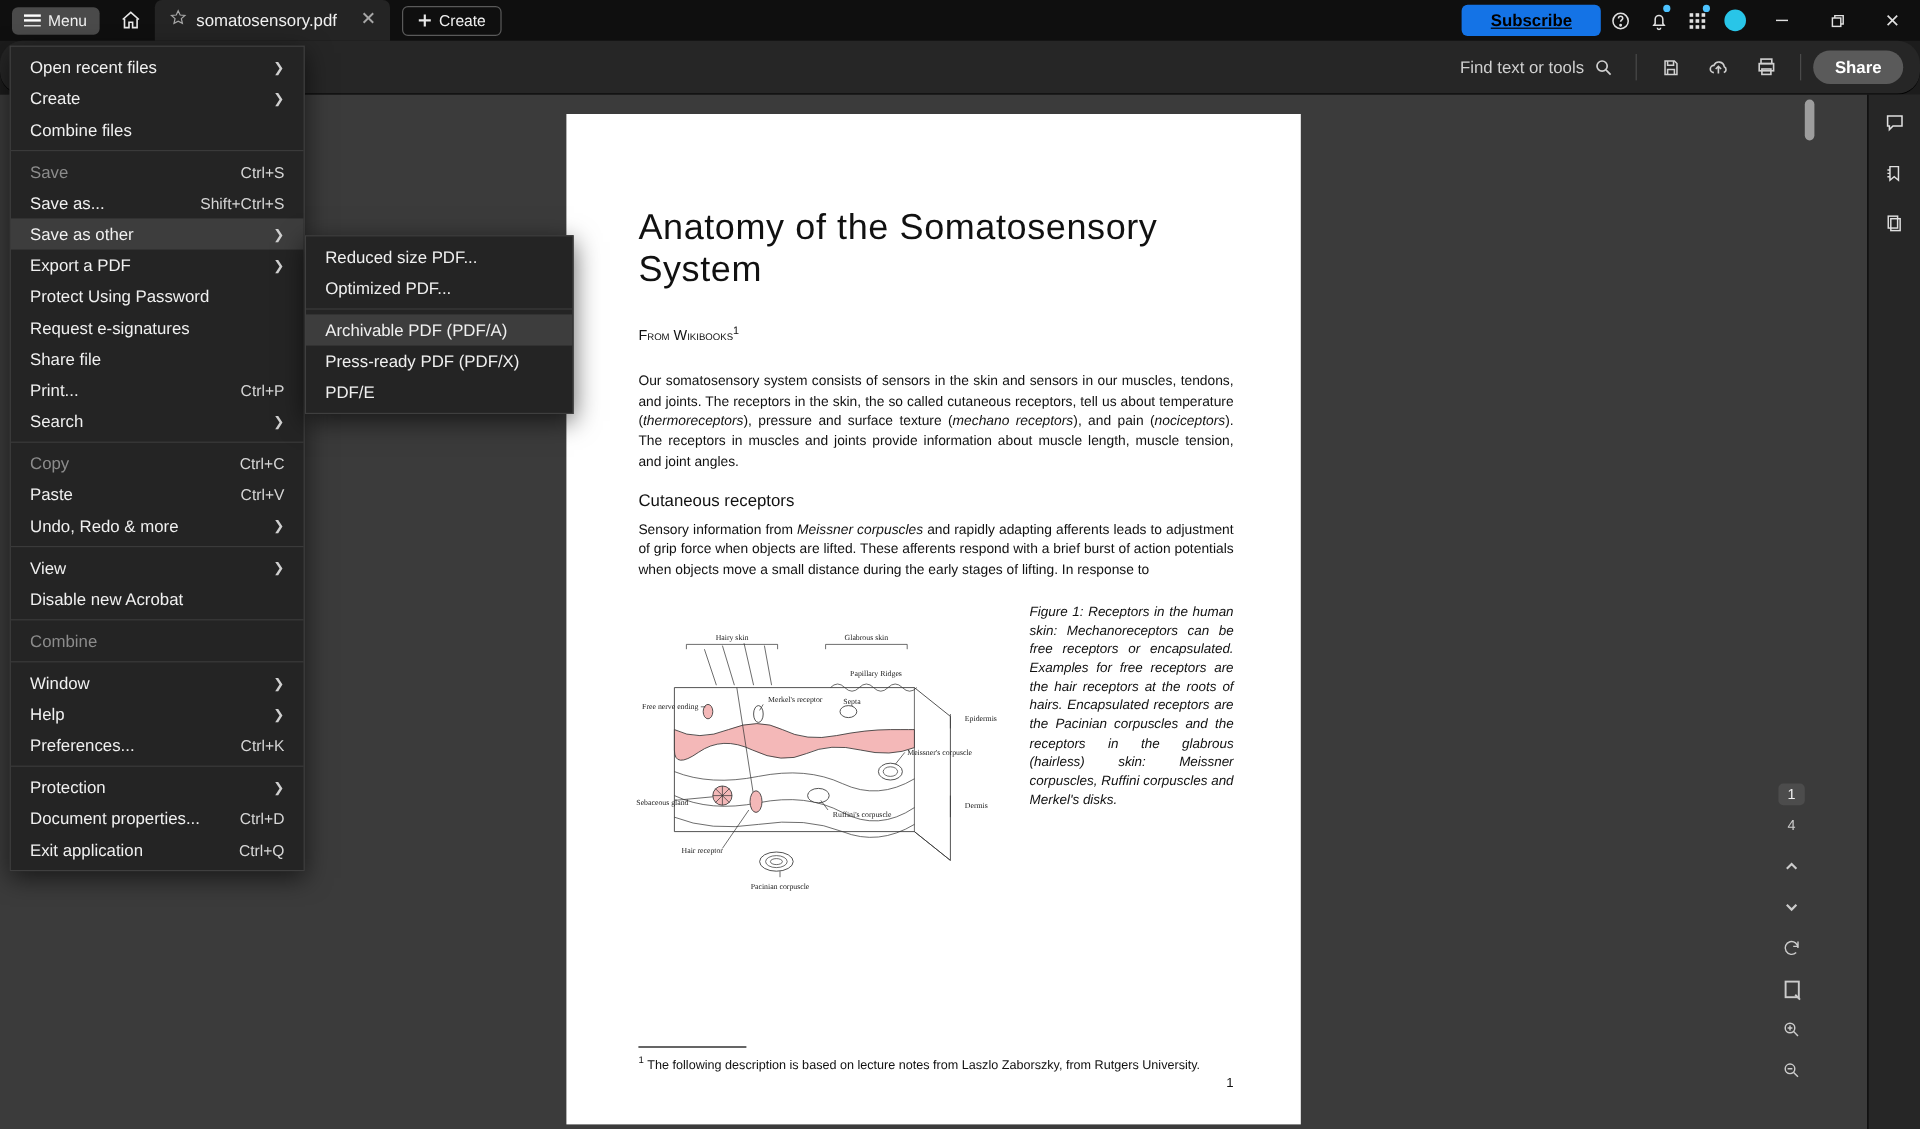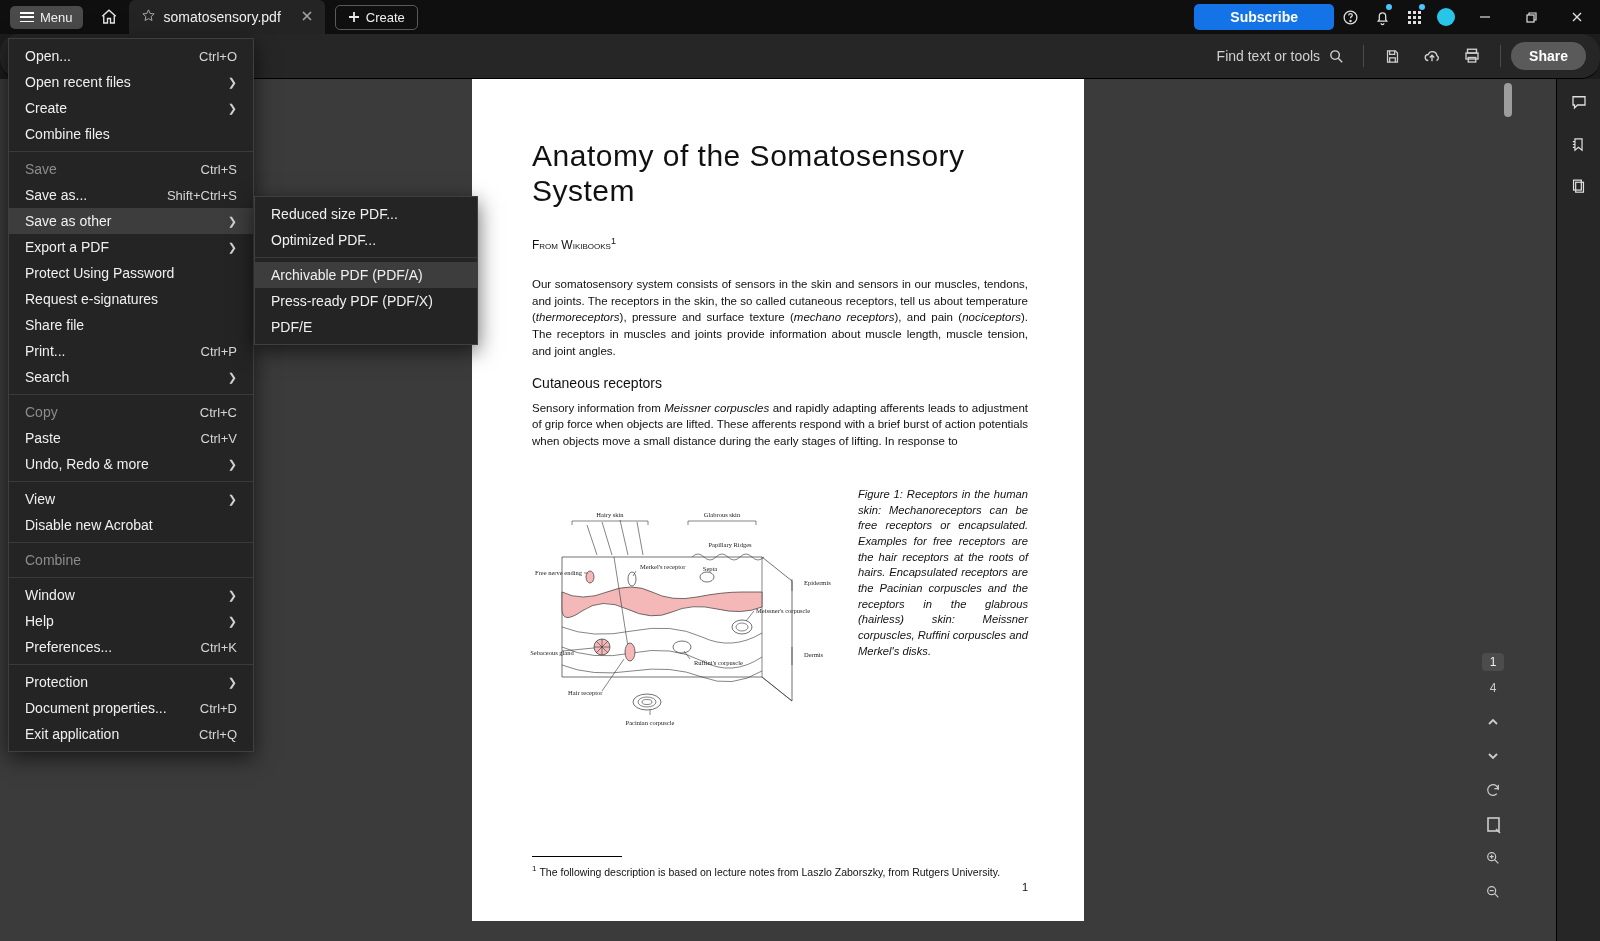--- a/index.html
+++ b/index.html
@@ -28,21 +28,21 @@
   .menu-btn{display:flex;align-items:center;gap:6px;background:#4a4a4a;border-radius:5px;padding:4px 10px;margin-left:10px;font-size:13px;cursor:pointer;}
   .ham{display:inline-block;width:14px;height:10px;position:relative;}
   .ham::before,.ham::after,.ham span{content:"";position:absolute;left:0;right:0;height:1.5px;background:#fff;}
   .ham::before{top:0;} .ham::after{bottom:0;} .ham span{top:4px;}
   .home-ic{margin-left:16px;display:flex;align-items:center;justify-content:center;width:20px;height:20px;cursor:pointer;}
   .tab{display:flex;align-items:center;gap:8px;padding:0 12px;height:34px;margin-left:10px;background:#242424;border-top-left-radius:6px;border-top-right-radius:6px;}
   .tab .star{opacity:.7;}
   .tab .close{margin-left:12px;opacity:.7;cursor:pointer;}
   .create-btn{display:flex;align-items:center;gap:6px;border:1px solid #5a5a5a;border-radius:5px;padding:4px 12px;margin-left:10px;font-size:13px;cursor:pointer;}
   .spacer{flex:1;}
-  .subscribe{background:var(--accent);color:#ffffff;border-radius:5px;padding:5px 36px;font-size:14px;font-weight:600;cursor:pointer;}
+  .subscribe{background:var(--accent);color:#000000;border-radius:5px;padding:5px 24px;font-size:14px;font-weight:600;cursor:pointer;text-decoration:underline;}
   .tb-ic{width:32px;display:flex;align-items:center;justify-content:center;height:34px;cursor:pointer;}
   .bell-dot{position:relative;}
   .bell-dot::after{content:"";position:absolute;top:4px;right:6px;width:6px;height:6px;background:#4dc3ff;border-radius:50%;}
   .apps-dot{position:relative;}
   .apps-dot::after{content:"";position:absolute;top:4px;right:5px;width:6px;height:6px;background:#4dc3ff;border-radius:50%;}
   .avatar{width:18px;height:18px;background:#29c5e8;border-radius:50%;}
   .win-ctrl{width:46px;display:flex;align-items:center;justify-content:center;height:34px;cursor:pointer;}
 
   
   .subbar{height:45px;background:var(--bg2);display:flex;align-items:center;justify-content:flex-end;padding-right:14px;gap:4px;border-bottom:1px solid #000;border-radius:19px;}
@@ -67,21 +67,21 @@
   .page-badge{background:#4c4c4c;border-radius:4px;padding:2px 8px;font-size:12px;margin-bottom:10px;}
   .page-total{font-size:12px;color:#ccc;margin-bottom:12px;}
   .rt-ic{width:30px;height:30px;display:flex;align-items:center;justify-content:center;color:#e0e0e0;cursor:pointer;margin-bottom:4px;}
   .right-float{position:absolute;right:48px;bottom:30px;display:flex;flex-direction:column;align-items:center;}
 
   
   .vscroll{position:absolute;right:44px;top:0;bottom:0;width:10px;}
   .vscroll .track{position:absolute;top:4px;right:0;width:8px;height:34px;background:var(--scroll);border-radius:4px;}
 
   
-  .page{width:612px;height:842px;background:var(--page-bg);color:#111;margin-top:0;padding:60px 56px 30px 60px;font-family:Georgia,'Times New Roman',serif;position:relative;transform-origin:top center;}
+  .page{width:612px;height:842px;background:var(--page-bg);color:#111;margin-top:16px;padding:78px 56px 30px 60px;font-family:Georgia,'Times New Roman',serif;position:relative;transform-origin:top center;}
   .page h1{font-family:Arial,Helvetica,sans-serif;font-weight:400;font-size:30px;margin:0 0 28px 0;letter-spacing:.5px;line-height:1.15;}
   .from{font-variant:small-caps;font-size:12px;margin-bottom:24px;}
   .from sup{font-size:9px;}
   .cols{display:flex;gap:6px;}
   .body-col{flex:1;font-size:11.5px;line-height:1.45;text-align:justify;}
   .body-col p{margin:0 0 10px 0;}
   .body-col i{font-style:italic;}
   .subhead{font-family:Arial,Helvetica,sans-serif;font-weight:400;font-size:14px;margin:14px 0 6px 0;}
   .callout{width:210px;background:var(--callout);padding:10px 12px;font-style:italic;font-size:11.5px;line-height:1.4;color:#222;align-self:flex-start;}
   .figcap{font-size:11.2px;line-height:1.4;font-style:italic;text-align:justify;width:170px;position:absolute;right:56px;top:408px;}
@@ -406,24 +406,20 @@
           <rect x="5" y="3" width="11" height="14"></rect>
           <rect x="8" y="6" width="11" height="14"></rect>
         </svg>
       </div>
     <div class="rs-gap"></div>
   </div>
 </div>
 
 <div class="menu main-menu" id="main-menu">
     <div class="mi">
-      <span>Open...</span>
-      <span class="sc">Ctrl+O</span>
-    </div>
-    <div class="mi">
       <span>Open recent files</span>
       <span class="ar">❯</span>
     </div>
     <div class="mi">
       <span>Create</span>
       <span class="ar">❯</span>
     </div>
     <div class="mi">
       <span>Combine files</span>
     </div>

